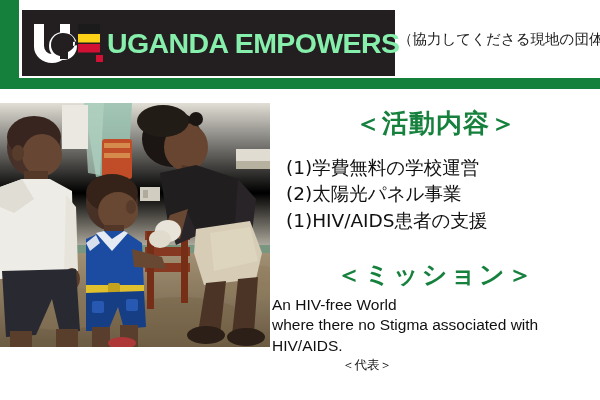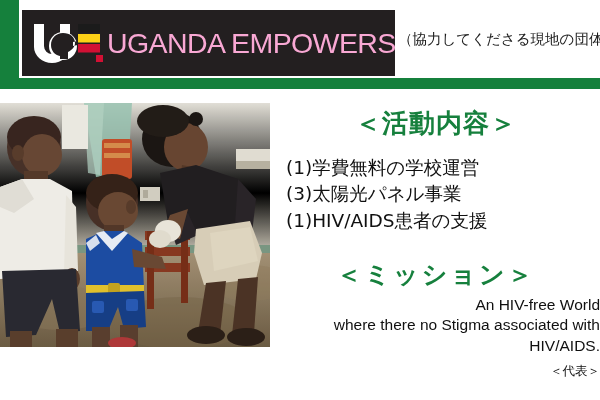--- a/index.html
+++ b/index.html
@@ -52,23 +52,23 @@
     box-sizing: border-box;
   }
   #logo-mark {
     width: 72px;
     height: 42px;
     position: relative;
     flex: 0 0 auto;
     margin-right: 3px;
   }
   #brand-wordmark {
-    color: #f9a8d4;
+    color: #86efac;
     font-size: 28.5px;
-    font-weight: normal;
+    font-weight: bold;
     letter-spacing: -0.6px;
     white-space: nowrap;
     line-height: 1;
     font-family: "Liberation Sans", "DejaVu Sans", sans-serif;
   }
   #header-note {
     position: absolute;
     left: 398px;
     top: 30px;
     font-size: 14.5px;
@@ -122,30 +122,29 @@
     white-space: nowrap;
     font-family: "DejaVu Sans", "Liberation Sans", sans-serif;
   }
   #mission-heading {
     font-size: 25px;
     margin-top: 24px;
     margin-bottom: 4px;
     letter-spacing: 3px;
   }
   .mission-line {
-    text-align: right;
+    text-align: left;
     font-size: 15.5px;
     color: #101010;
     line-height: 1.33;
     white-space: nowrap;
     font-family: "Liberation Sans", "DejaVu Sans", sans-serif;
   }
   #signature {
-    margin-top: 6px;
-    text-align: right;
+    text-align: left;
     padding-left: 70px;
   }
   #signature-role {
     font-size: 12.5px;
     color: #101010;
     font-family: "DejaVu Sans", "Liberation Sans", sans-serif;
     line-height: 1.3;
   }
   #signature-name {
     font-size: 13px;
@@ -311,21 +310,21 @@
     <rect x="0" y="0" width="270" height="244" fill="#000000" opacity="0.03"></rect>
   </svg>
 </div>
 
 <div id="content">
 
   <div id="activities-heading" class="section-heading">＜活動内容＞</div>
 
   <ul id="activities-list">
     <li>(1)学費無料の学校運営</li>
-    <li>(3)太陽光パネル事業</li>
+    <li>(2)太陽光パネル事業</li>
     <li>(1)HIV/AIDS患者の支援</li>
   </ul>
 
   <div id="mission-heading" class="section-heading">＜ミッション＞</div>
 
   <div class="mission-line">An HIV-free World</div>
   <div class="mission-line">where there no Stigma associated with</div>
   <div class="mission-line">HIV/AIDS.</div>
 
   <div id="signature">

